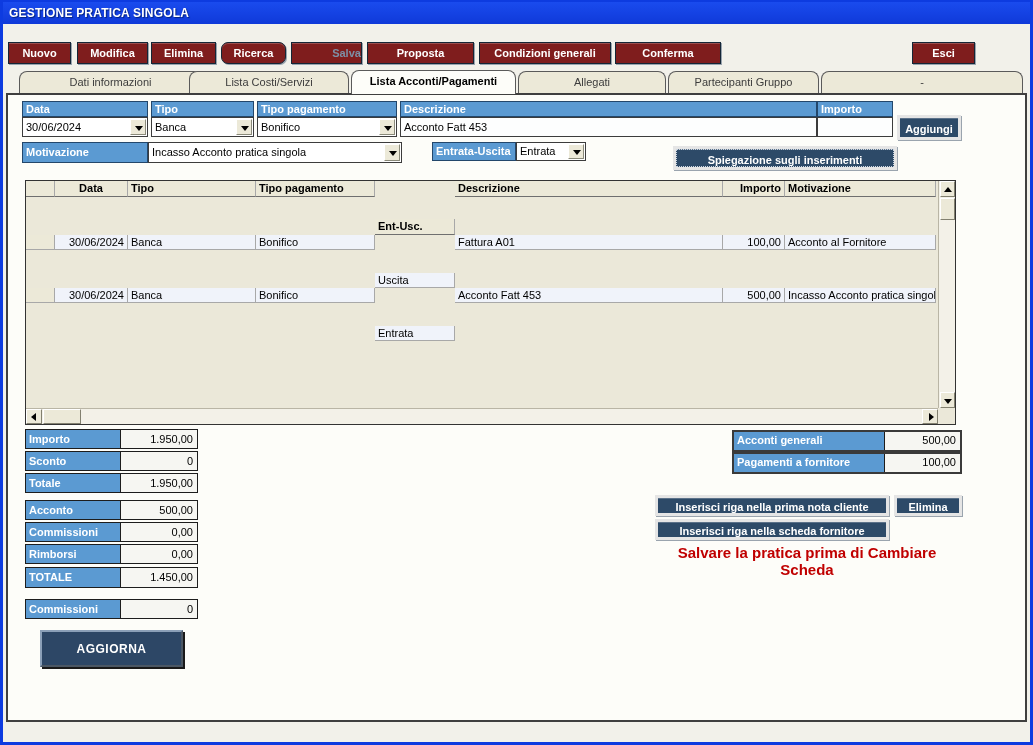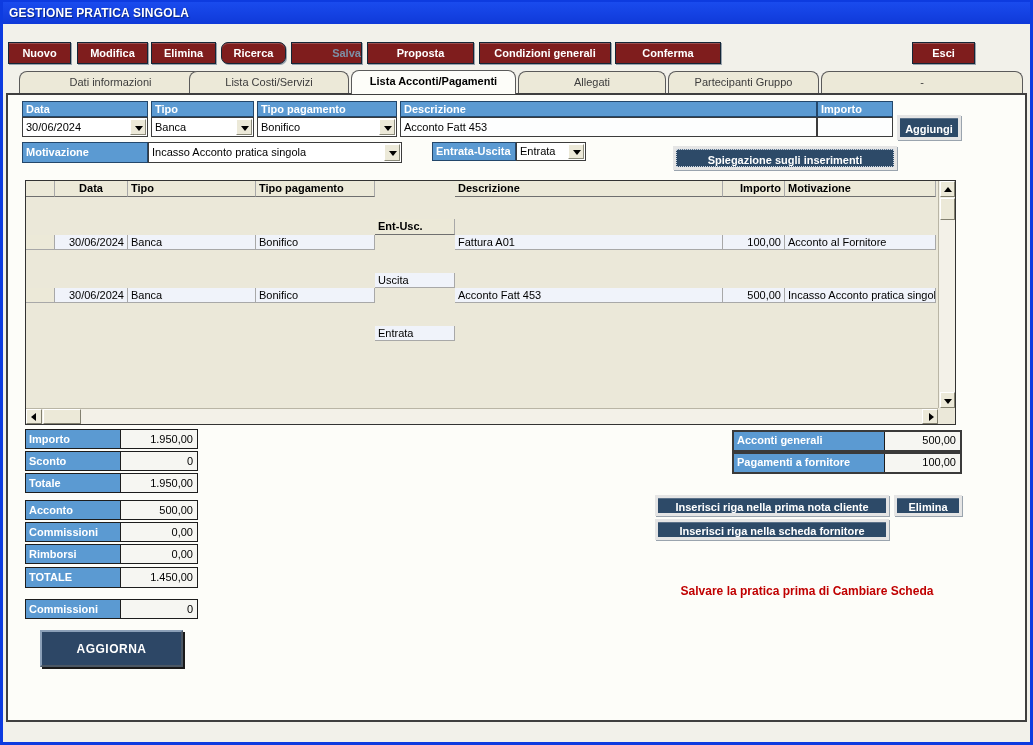--- a/index.html
+++ b/index.html
@@ -80,21 +80,21 @@
   .sumf.r { border:2px solid #3a3a3a; }
   .sumf.r .sl { width:151px; line-height:17px; }
   .sumf.r .sv { line-height:17px; }
 
   .aggiorna { position:absolute; left:40px; top:630px; width:143px; height:37px; background:#2d4766;
     color:#fff; font-weight:bold; font-size:12px; letter-spacing:.5px; text-align:center; line-height:34px;
     border:2px outset #8ba0b8; box-shadow:2px 2px 0 #1a1a1a; cursor:pointer; z-index:6; }
 
   .spieg { outline:1px dotted #cfd8e2; outline-offset:-4px; }
   .warning { position:absolute; left:654px; top:544px; width:306px; text-align:center;
-    color:#c00000; font-weight:bold; font-size:12px; z-index:6;margin-top:40px; }
+    color:#c00000; font-weight:bold; font-size:15px; z-index:6; }
 </style>
 </head>
 <body>
 
 <div class="window">
   <div class="titlebar">
     <span>GESTIONE PRATICA SINGOLA</span>
   </div>
   <div class="body"></div>
 

